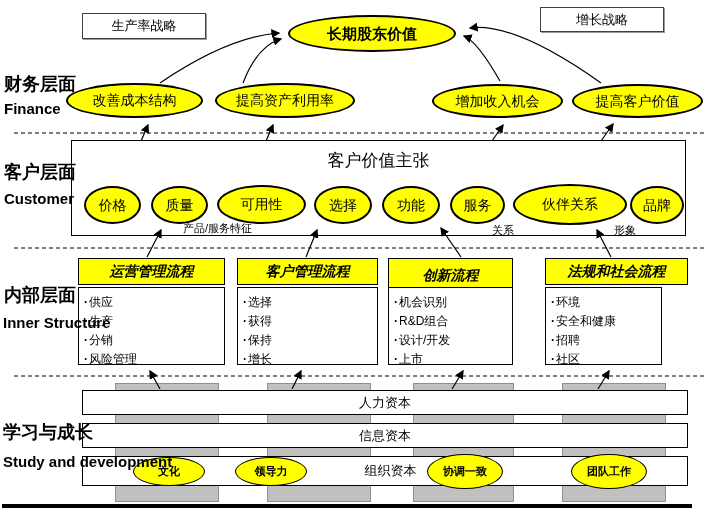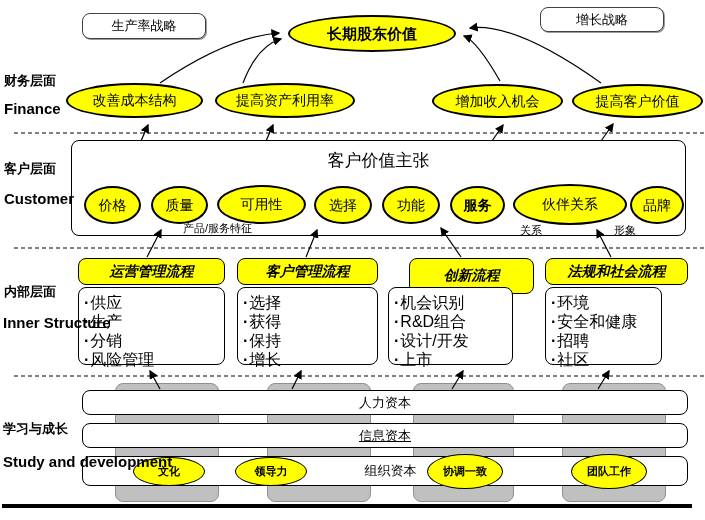--- a/index.html
+++ b/index.html
@@ -1,48 +1,48 @@
 <!DOCTYPE html>
 <html><head>
 <meta charset="utf-8">
 <style>
   html,body{margin:0;padding:0;background:#fff;}
   .canvas{
     position:relative;width:705px;height:520px;background:#fff;overflow:hidden;
     font-family:"Liberation Sans",sans-serif;color:#000;
   }
   .overlay{position:absolute;left:0;top:0;width:705px;height:520px;z-index:6;pointer-events:none;}
-  .abs{position:absolute;box-sizing:border-box;border-radius:8px;}
+  .abs{position:absolute;box-sizing:border-box;}
   .ellipse{
     border-radius:50%;background:#FFFF00;border:2px solid #000;
     display:flex;align-items:center;justify-content:center;text-align:center;
     font-size:14px;line-height:15px;z-index:3;
   }
   .ellipse.goal{font-weight:bold;font-size:15px;z-index:4;}
   .ellipse.small{border-width:1px;font-size:11px;line-height:13px;padding:0 4px;font-weight:bold;}
   .sbox{
     border:1px solid #404040;background:#fff;display:flex;align-items:center;justify-content:center;
     font-size:13px;z-index:2;box-shadow:1px 1px 0 #9a9a9a;
   }
   .bigbox{border:1px solid #000;background:#fff;z-index:1;}
   .cv-title{position:absolute;left:0;right:0;top:8px;text-align:center;font-size:17px;z-index:2;}
   .sublabel{position:absolute;font-size:11px;z-index:3;white-space:nowrap;}
   .ibox-head{
     border:1px solid #000;background:#FFFF00;display:flex;align-items:center;justify-content:center;
     font-size:14px;font-weight:bold;font-style:italic;z-index:2;white-space:nowrap;
   }
   .ibox-body{border:1px solid #000;background:#fff;z-index:2;padding:5px 4px 0 5px;}
-  .bullet-item{font-size:16px;line-height:19px;white-space:nowrap;}
+  .bullet-item{font-size:12px;line-height:19px;white-space:nowrap;}
   .bullet-item::before{content:"·";font-weight:bold;margin-right:1px;}
   .gcol{background:#C0C0C0;border:1px solid #8f8f8f;z-index:1;}
   .hbar{
     border:1px solid #000;background:#fff;display:flex;align-items:center;justify-content:center;
     font-size:13px;z-index:2;
   }
-  .lab-zh{position:absolute;font-size:13px;font-weight:bold;white-space:nowrap;z-index:10;}
+  .lab-zh{position:absolute;font-size:18px;font-weight:bold;white-space:nowrap;z-index:10;}
   .lab-en{position:absolute;font-size:15px;font-weight:bold;white-space:nowrap;z-index:10;}
 </style>
 </head>
 <body>
 
 <div class="canvas">
 
   <svg class="overlay" viewBox="0 0 705 520">
     <defs>
       <marker id="arw" viewBox="0 0 10 10" refX="8.5" refY="5" markerWidth="9" markerHeight="9" orient="auto" markerUnits="userSpaceOnUse">
@@ -105,44 +105,44 @@
   <div class="abs bigbox" style="left:71px;top:140px;width:615px;height:96px;">
     <div class="cv-title">客户价值主张</div>
   </div>
 
   <div class="abs ellipse" style="left:572px;top:84px;width:131px;height:34px;">提高客户价值</div>
   <div class="abs ellipse" style="left:84px;top:186px;width:57px;height:38px;">价格</div>
   <div class="abs ellipse" style="left:151px;top:186px;width:57px;height:38px;">质量</div>
   <div class="abs ellipse" style="left:217px;top:185px;width:89px;height:39px;">可用性</div>
   <div class="abs ellipse" style="left:314px;top:186px;width:58px;height:38px;">选择</div>
   <div class="abs ellipse" style="left:382px;top:186px;width:58px;height:38px;">功能</div>
-  <div class="abs ellipse" style="left:450px;top:186px;width:55px;height:38px;font-weight:bold;">服务</div>
+  <div class="abs ellipse" style="left:450px;top:186px;width:55px;height:38px;">服务</div>
   <div class="abs ellipse" style="left:513px;top:184px;width:114px;height:41px;">伙伴关系</div>
   <div class="abs ellipse" style="left:630px;top:186px;width:54px;height:38px;">品牌</div>
   <div class="sublabel" style="left:183px;top:221px;">产品/服务特征</div>
-  <div class="sublabel" style="left:520px;top:223px;">关系</div>
+  <div class="sublabel" style="left:492px;top:223px;">关系</div>
   <div class="sublabel" style="left:614px;top:223px;">形象</div>
 
   <div class="abs ibox-head" style="left:78px;top:258px;width:147px;height:27px;">运营管理流程</div>
   <div class="abs ibox-body" style="left:78px;top:287px;width:147px;height:78px;">
     <div class="bullet-item">供应</div>
     <div class="bullet-item">生产</div>
     <div class="bullet-item">分销</div>
     <div class="bullet-item">风险管理</div>
   </div>
 
   <div class="abs ibox-head" style="left:237px;top:258px;width:141px;height:27px;">客户管理流程</div>
   <div class="abs ibox-body" style="left:237px;top:287px;width:141px;height:78px;">
     <div class="bullet-item">选择</div>
     <div class="bullet-item">获得</div>
     <div class="bullet-item">保持</div>
     <div class="bullet-item">增长</div>
   </div>
 
-  <div class="abs ibox-head" style="left:409px;top:258px;width:125px;height:36px;">创新流程</div>
+  <div class="abs ibox-head" style="left:388px;top:258px;width:125px;height:36px;">创新流程</div>
   <div class="abs ibox-body" style="left:388px;top:287px;width:125px;height:78px;">
     <div class="bullet-item">机会识别</div>
     <div class="bullet-item">R&amp;D组合</div>
     <div class="bullet-item">设计/开发</div>
     <div class="bullet-item">上市</div>
   </div>
 
   <div class="abs ibox-head" style="left:545px;top:258px;width:143px;height:27px;">法规和社会流程</div>
   <div class="abs ibox-body" style="left:545px;top:287px;width:117px;height:78px;">
     <div class="bullet-item">环境</div>
@@ -152,21 +152,21 @@
   </div>
 
   <div class="abs gcol" style="left:115px;top:383px;width:104px;height:119px;"></div>
   <div class="abs gcol" style="left:267px;top:383px;width:104px;height:119px;"></div>
   <div class="abs gcol" style="left:413px;top:383px;width:101px;height:119px;"></div>
   <div class="abs gcol" style="left:562px;top:383px;width:104px;height:119px;"></div>
 
   <div class="abs hbar" style="left:82px;top:390px;width:606px;height:25px;">
       <span>人力资本</span>
     </div>
-  <div class="abs hbar" style="left:82px;top:423px;width:606px;height:25px;text-decoration:underline;">
+  <div class="abs hbar" style="left:82px;top:423px;width:606px;height:25px;">
       <span>信息资本</span>
     </div>
   <div class="abs hbar" style="left:82px;top:456px;width:606px;height:30px;padding-left:11px;">
       <span>组织资本</span>
     </div>
 
   <div class="abs ellipse small" style="left:133px;top:457px;width:72px;height:29px;">文化</div>
   <div class="abs ellipse small" style="left:235px;top:457px;width:72px;height:29px;">领导力</div>
   <div class="abs ellipse small" style="left:427px;top:454px;width:76px;height:35px;">协调一致</div>
   <div class="abs ellipse small" style="left:571px;top:454px;width:76px;height:35px;">团队工作</div>

